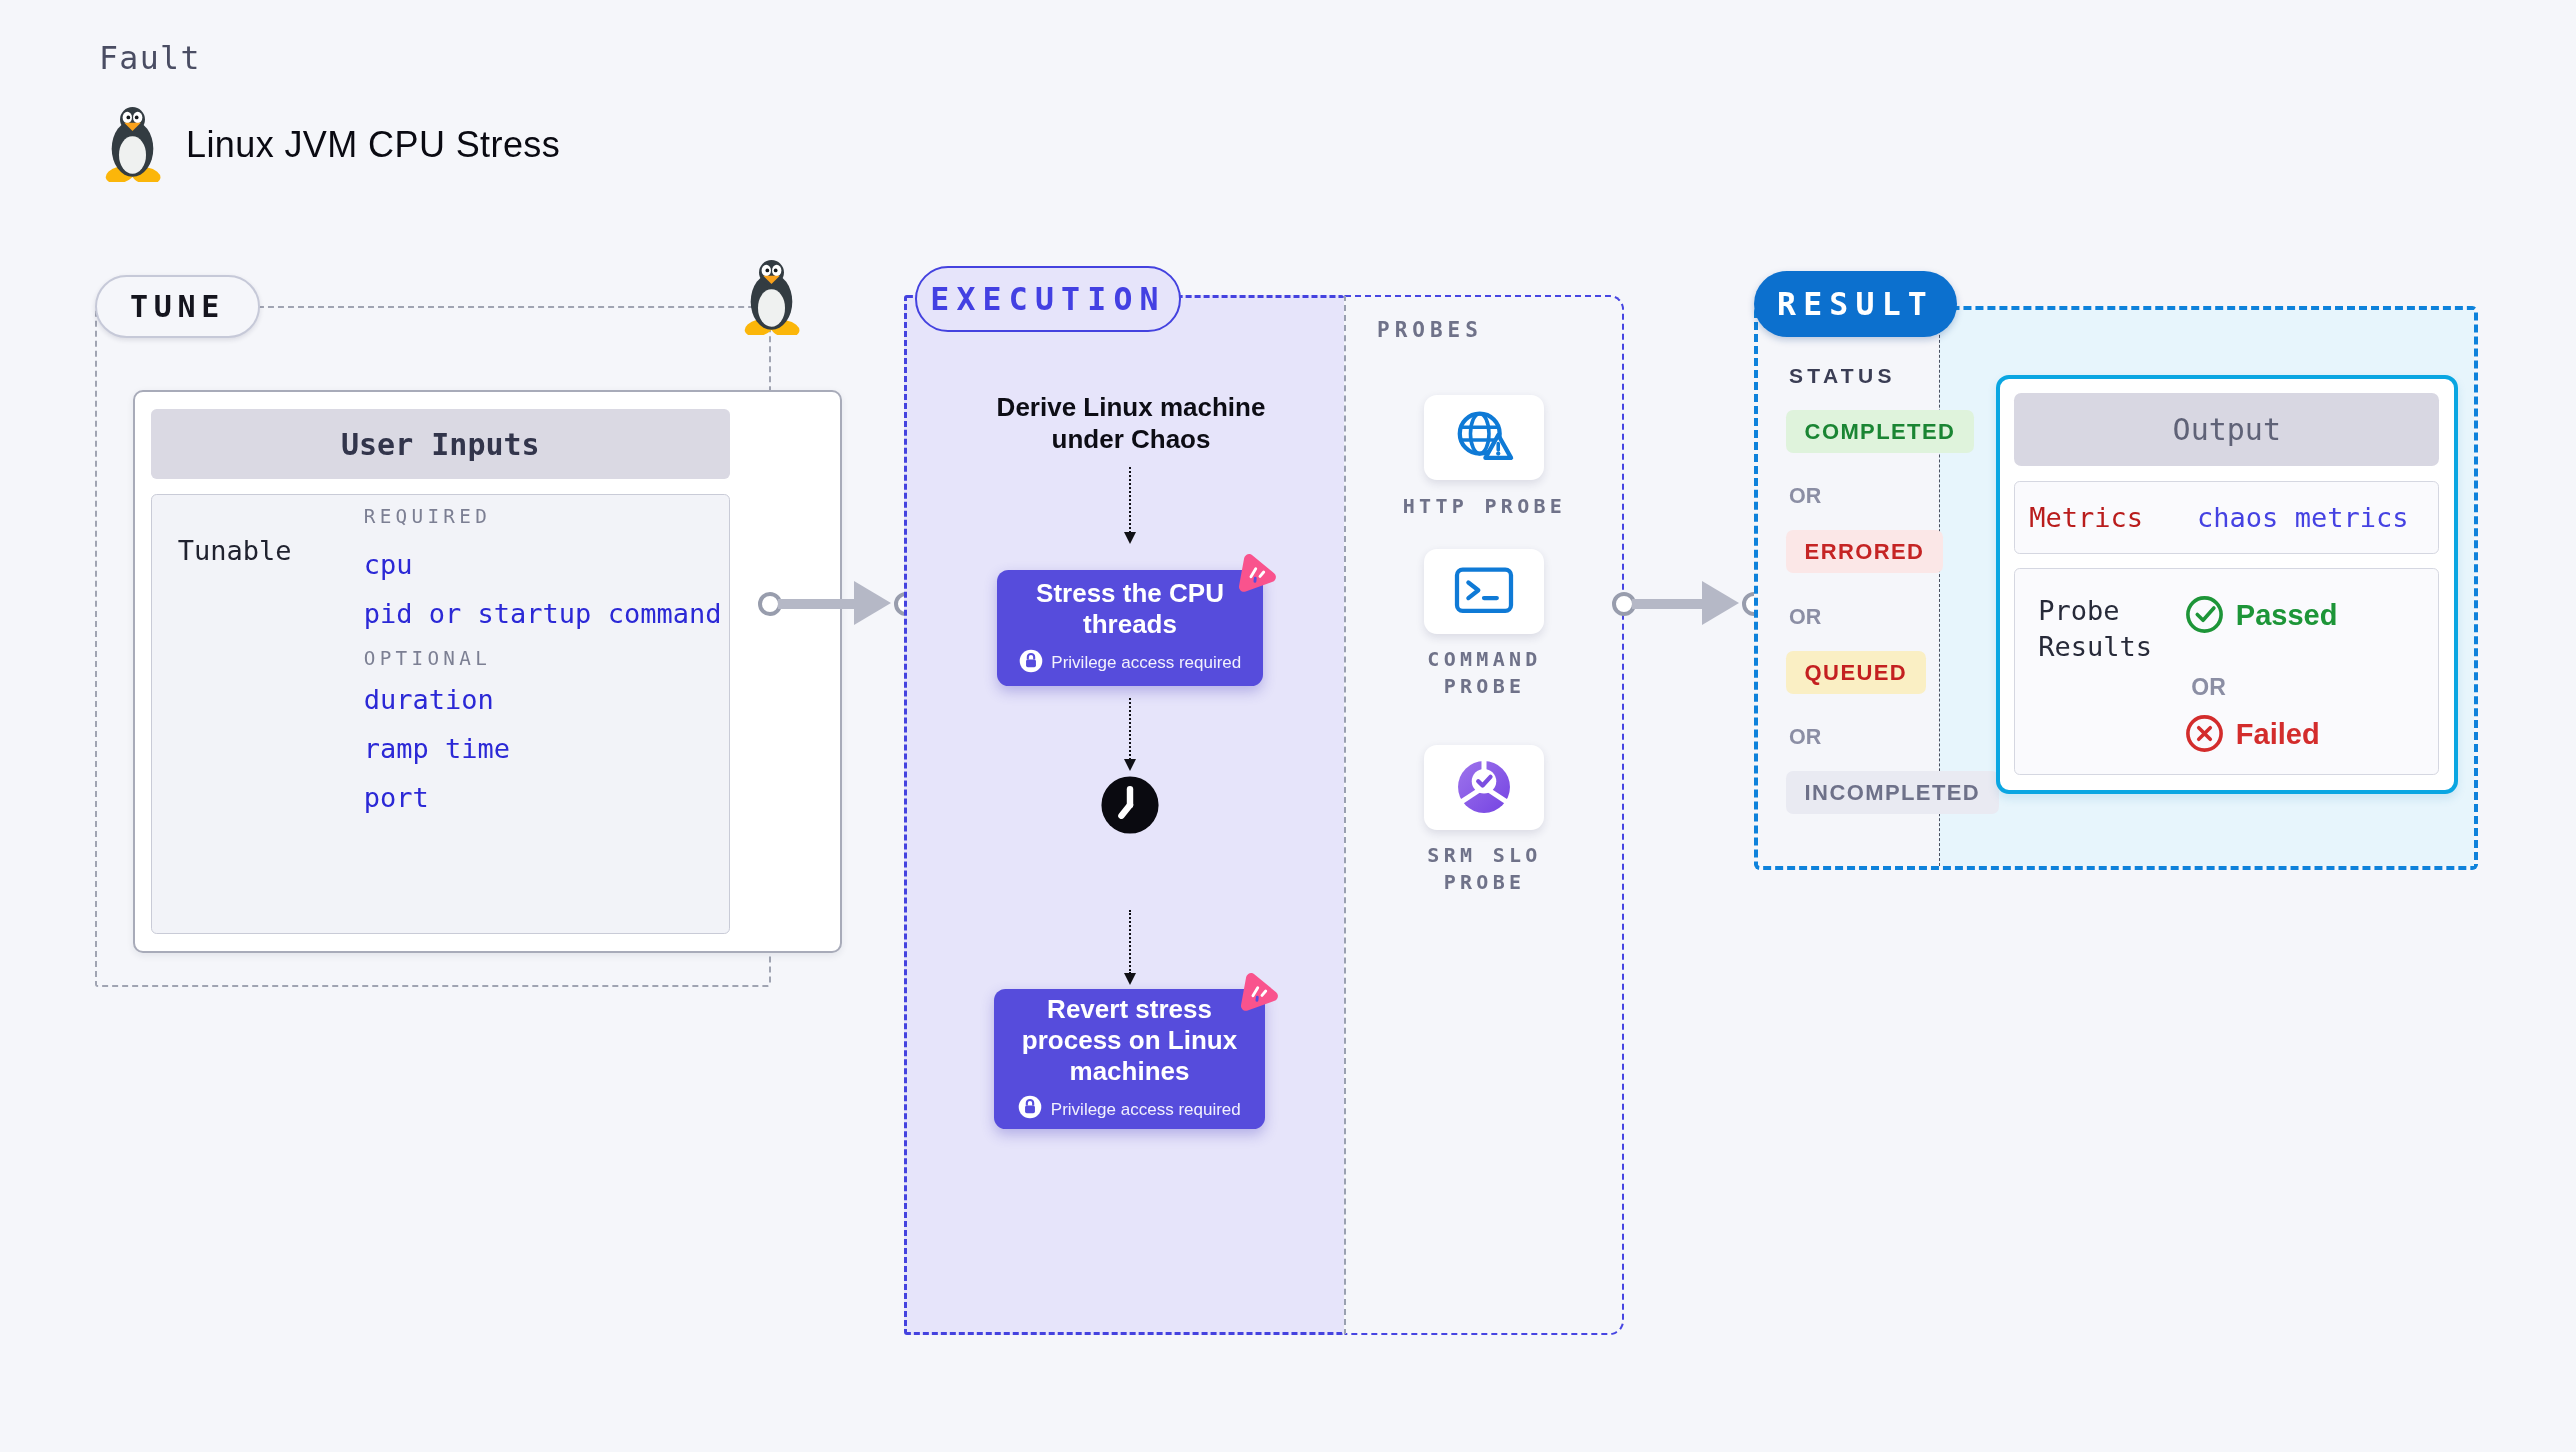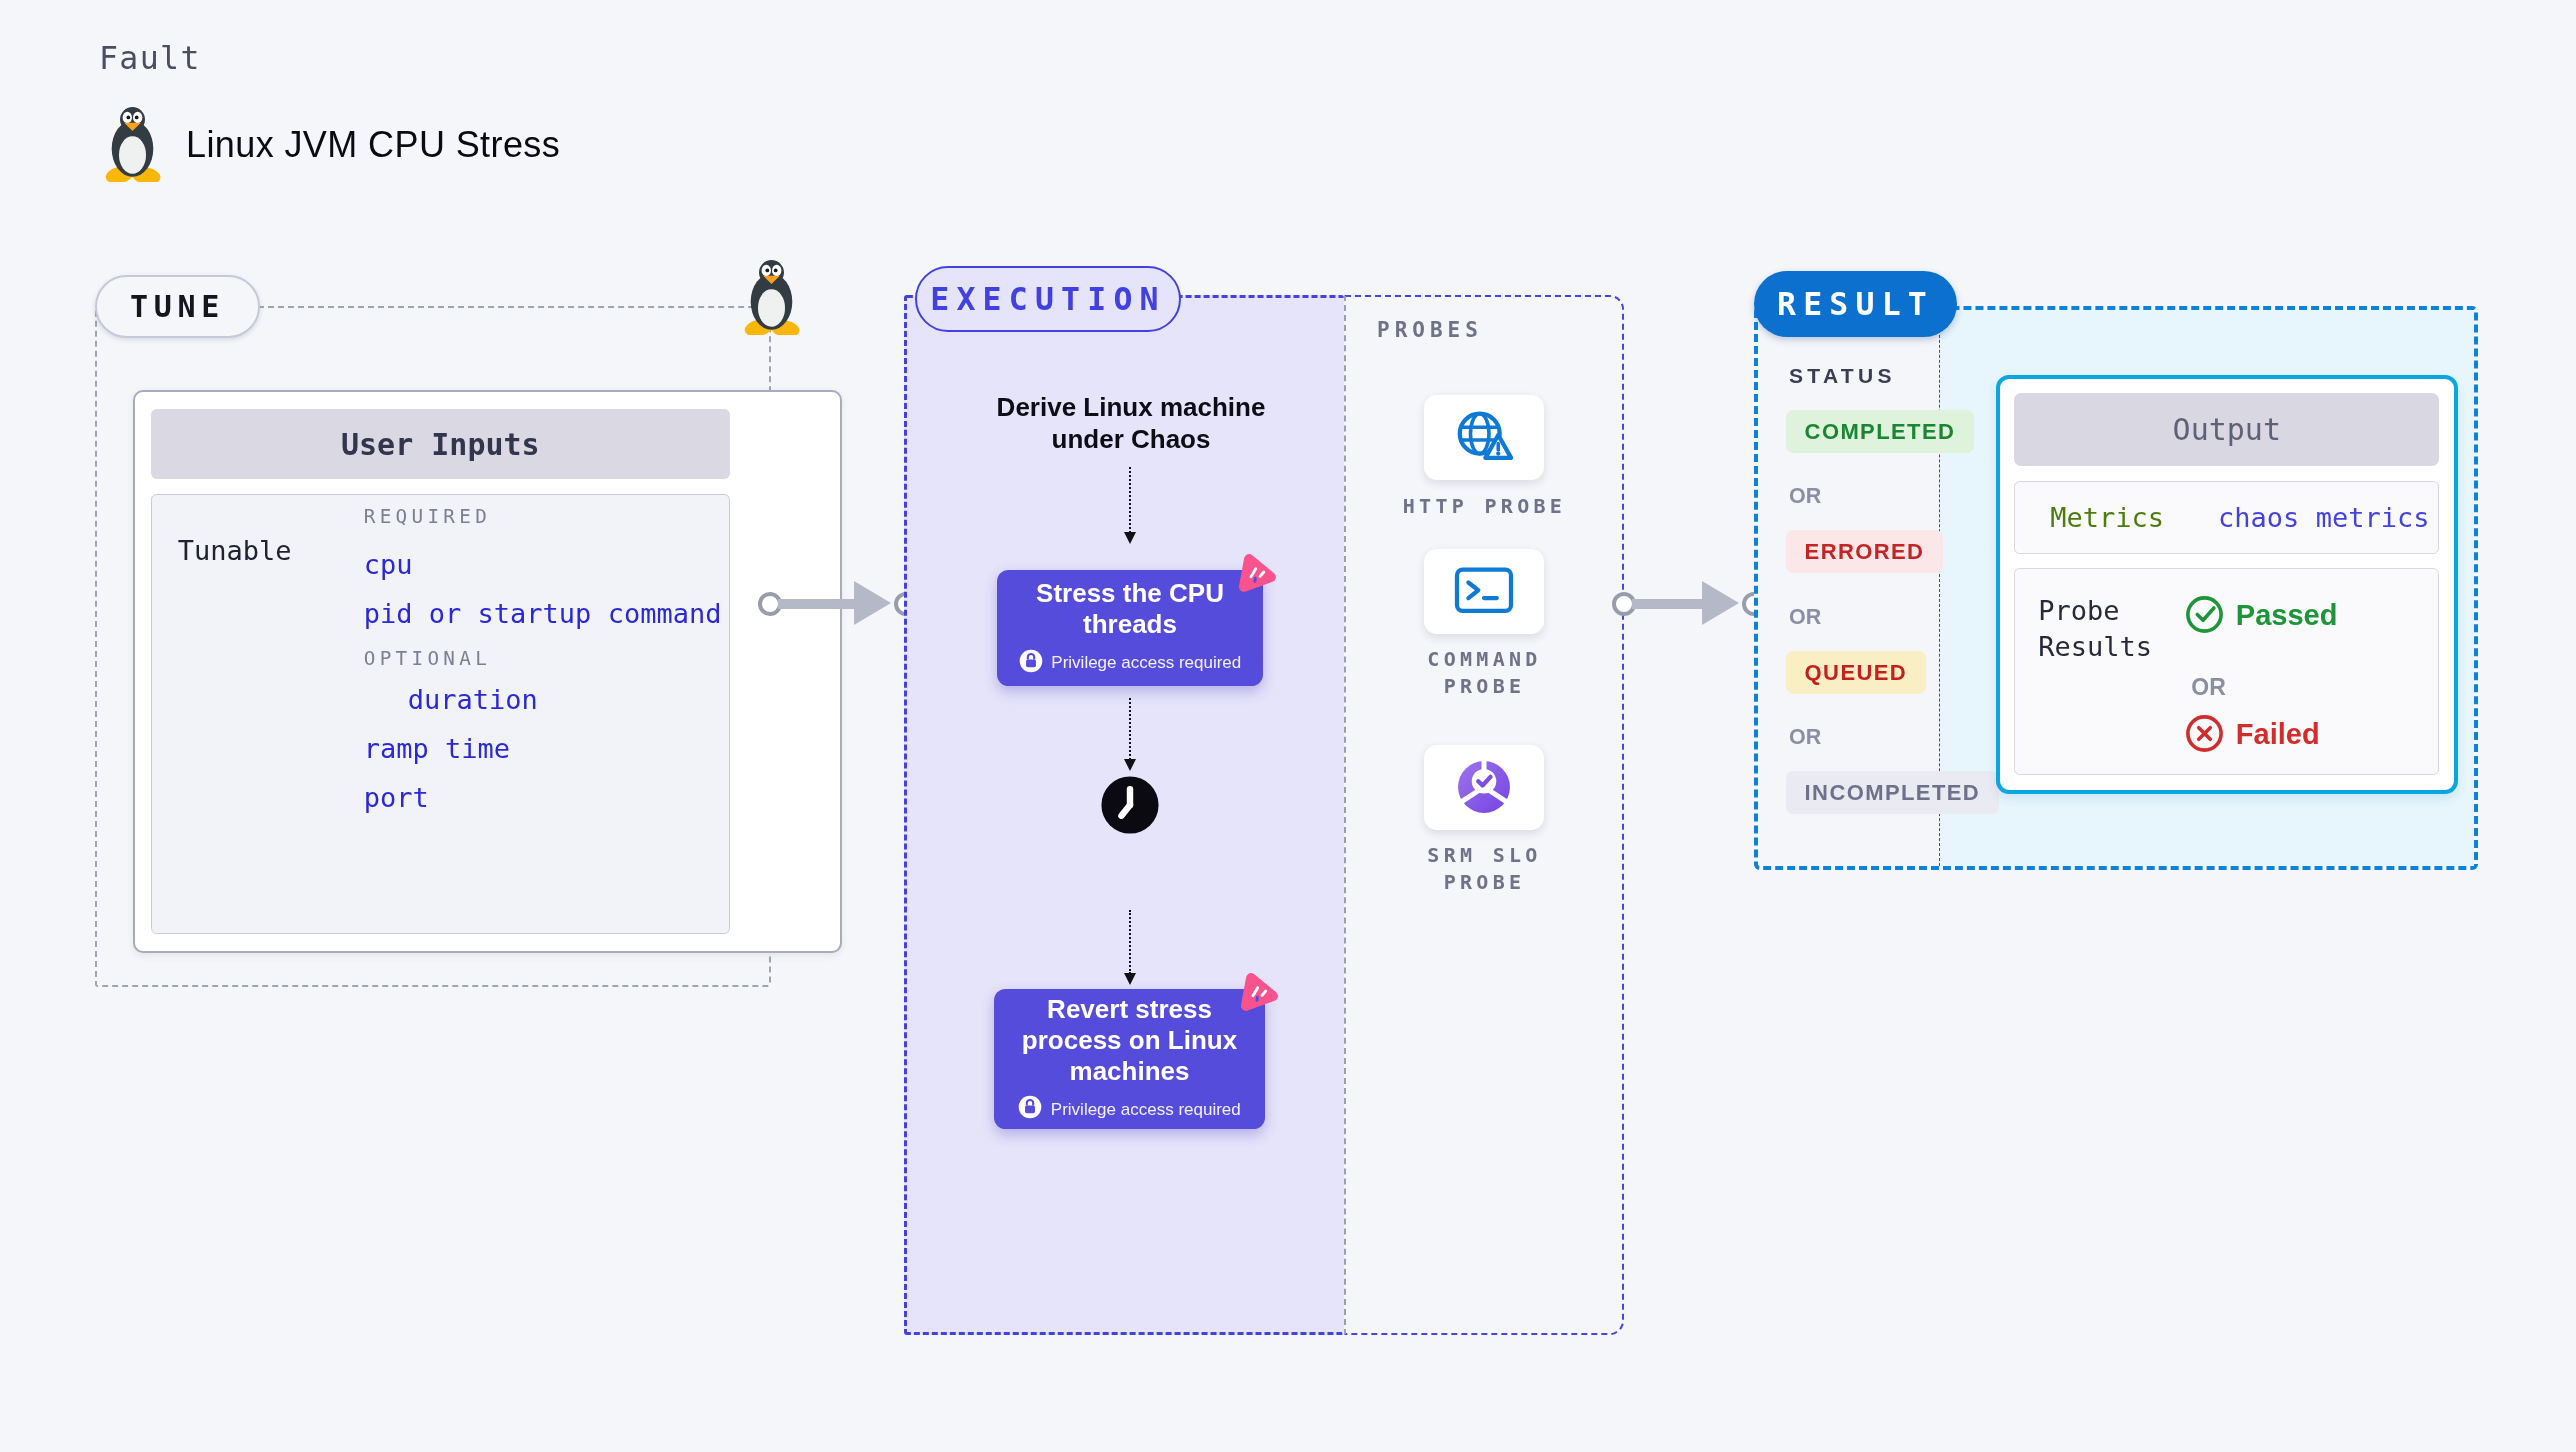--- a/index.html
+++ b/index.html
@@ -84,21 +84,21 @@
   .or-label{left:1789px;font-size:21.5px;font-weight:bold;color:#8B8EA4;}
 
   .output-card{left:1996px;top:375px;width:462px;height:419px;background:#fff;border:4.3px solid #0AA6E2;
                border-radius:13px;box-shadow:0 4.3px 10px rgba(10,120,180,.12);box-sizing:border-box;}
   .out-header{left:14.3px;top:14.3px;width:425px;height:73px;background:#D8D7E2;border-radius:7.2px;
               display:flex;align-items:center;justify-content:center;
               font-family:"DejaVu Sans Mono",monospace;font-size:30px;color:#5F6277;}
   .out-row{left:14.3px;width:425px;background:#FAFAFD;border:1.4px solid #D5D7E1;border-radius:5.7px;box-sizing:border-box;}
   .out-row1{top:102px;height:73px;display:flex;align-items:center;}
   .out-row2{top:189px;height:207px;}
-  .metrics-label{margin-left:35px;font-size:27px;color:#4d7c0f;}
+  .metrics-label{margin-left:14px;font-size:27px;color:#b91c1c;}
   .metrics-value{margin-left:54px;font-size:27px;color:#4542E2;}
   .probe-results-label{position:absolute;left:23px;top:24px;width:150px;font-size:27px;line-height:36px;color:#272A39;}
   .verdict-row{position:absolute;left:170px;display:flex;align-items:center;gap:11.5px;}
   .passed-text{font-weight:bold;font-size:29px;color:#1D9538;}
   .failed-text{font-weight:bold;font-size:29px;color:#D32C2C;}
   .or2{position:absolute;left:176px;top:105px;font-size:23px;font-weight:bold;color:#8B8EA4;}
 </style>
 </head>
 <body>
 
@@ -141,21 +141,21 @@
   </div>
 
   <div class="abs user-inputs">
     <div class="abs ui-header">User Inputs</div>
     <div class="abs ui-body">
       <div class="abs mono tunable">Tunable</div>
       <div class="abs mono ui-sec" style="top:10px;">REQUIRED</div>
       <div class="abs mono ui-item" style="top:54px;">cpu</div>
       <div class="abs mono ui-item" style="top:103px;">pid or startup command</div>
       <div class="abs mono ui-sec" style="top:152px;">OPTIONAL</div>
-      <div class="abs mono ui-item" style="top:189px;margin-left:44px;">duration</div>
+      <div class="abs mono ui-item" style="top:189px;">duration</div>
       <div class="abs mono ui-item" style="top:238px;">ramp time</div>
       <div class="abs mono ui-item" style="top:287px;">port</div>
     </div>
   </div>
 
   <div class="abs connector" style="left:758px;top:580px;">
     <div class="conn-circle" style="left:0;"></div>
     <div class="conn-line"></div>
     <div class="conn-head"></div>
     <div class="conn-circle" style="left:136px;"></div>

